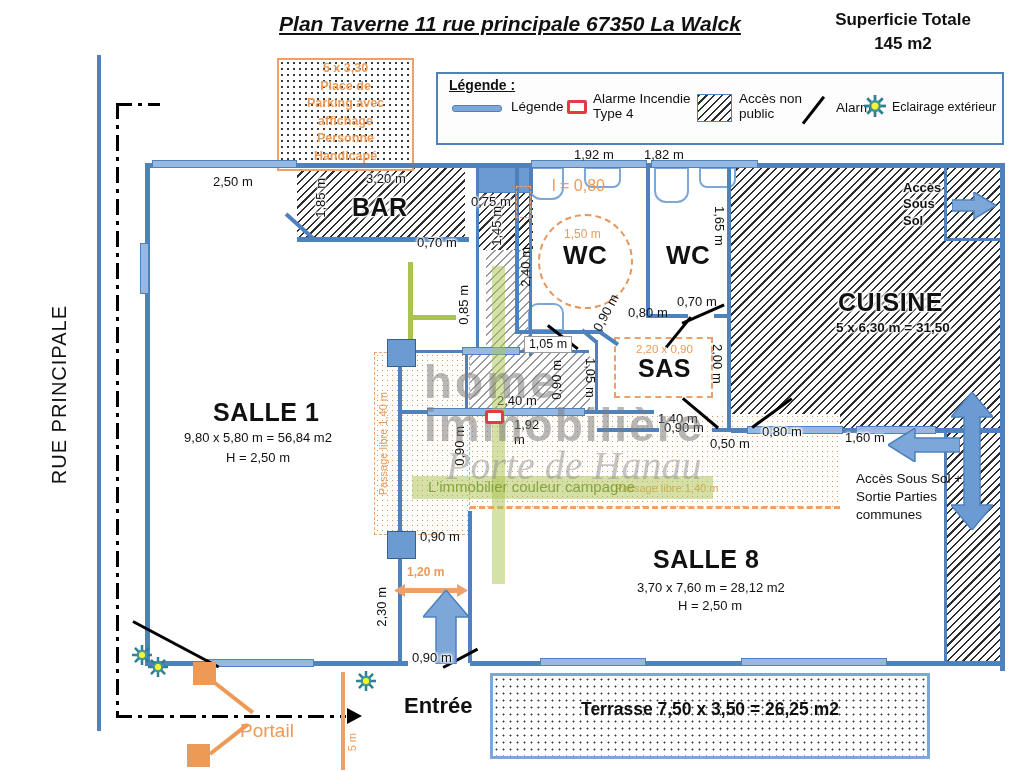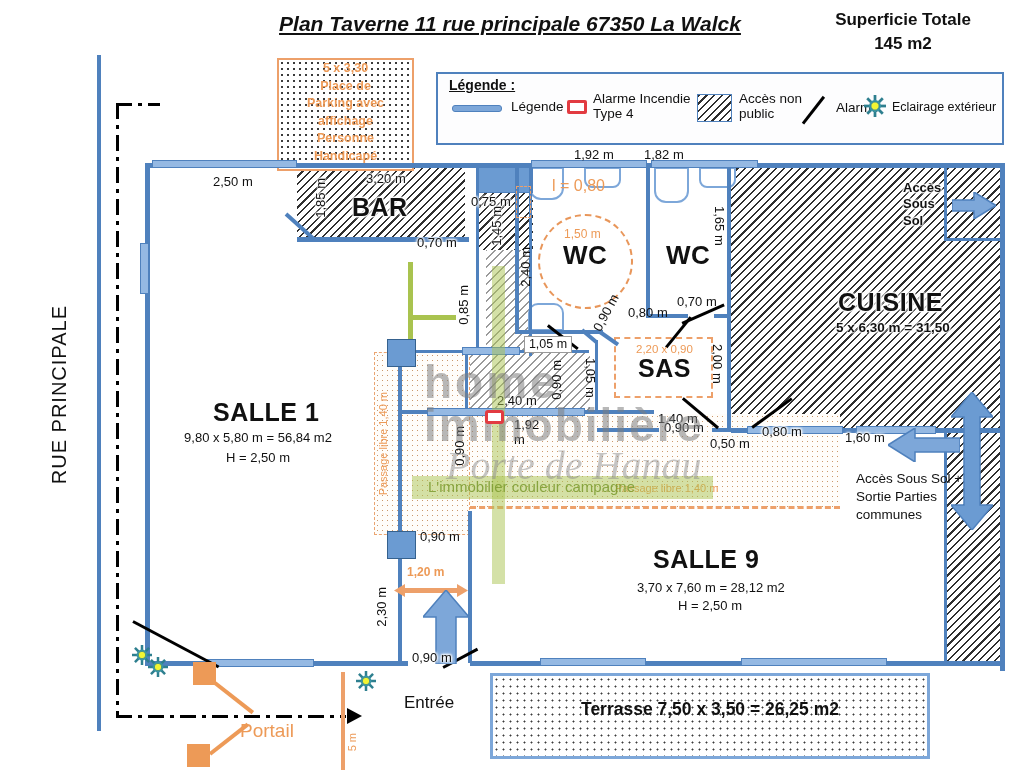--- a/index.html
+++ b/index.html
@@ -225,41 +225,41 @@
   <div class="abs dim" style="left:856px;top:470px;font-size:13.5px;line-height:1.35;z-index:30;">
     <span style="display:block">Accès Sous Sol +</span>
     <span style="display:block">Sortie Parties</span>
     <span style="display:block">communes</span>
   </div>
 
   <div class="abs room" style="left:213px;top:398px;">SALLE 1</div>
   <div class="abs dim" style="left:178px;top:430px;width:160px;text-align:center;white-space:nowrap;">9,80 x 5,80 m = 56,84 m2</div>
   <div class="abs dim" style="left:178px;top:450px;width:160px;text-align:center;">H = 2,50 m</div>
 
-  <div class="abs room" style="left:653px;top:545px;">SALLE 9</div>
+  <div class="abs room" style="left:653px;top:545px;">SALLE 8</div>
   <div class="abs dim" style="left:637px;top:580px;width:146px;text-align:center;white-space:nowrap;">3,70 x 7,60 m = 28,12 m2</div>
   <div class="abs dim" style="left:637px;top:598px;width:146px;text-align:center;">H = 2,50 m</div>
 
   <div class="abs wall" style="left:468px;top:511px;width:4px;height:152px;z-index:20;"></div>
   <div class="abs dim" style="left:420px;top:529px;">0,90 m</div>
   <div class="abs dim orange" style="left:407px;top:565px;font-weight:700;font-size:12px;">1,20 m</div>
   <span class="abs" style="left:394px;top:584px;z-index:28;">
     <svg width="74" height="13" viewBox="0 0 74 13">
         <polygon points="0,6.5 11,0 11,4 63,4 63,0 74,6.5 63,13 63,9 11,9 11,13" fill="#eda06a"></polygon>
       </svg>
   </span>
   <div class="abs dim vtext" style="left:374px;top:587px;">2,30 m</div>
   <span class="abs" style="left:423px;top:590px;z-index:28;">
     <svg width="46" height="74" viewBox="0 0 46 74">
         <polygon points="23,0 46,27 33,27 33,74 13,74 13,27 0,27" fill="#7da7d9" stroke="#4f81bd" stroke-width="1.5"></polygon>
       </svg>
   </span>
   <div class="abs dim halo" style="left:412px;top:650px;">0,90 m</div>
   <div class="abs door" style="left:443px;top:666px;width:39px;transform:rotate(-28deg);"></div>
-  <div class="abs" style="left:404px;top:693px;font-size:17px;font-weight:400;z-index:30;">Entrée</div>
+  <div class="abs" style="left:404px;top:693px;font-size:22px;font-weight:700;z-index:30;">Entrée</div>
 
   <div class="abs door" style="left:133px;top:620px;width:97px;height:3px;transform:rotate(28deg);"></div>
   <span class="abs" style="left:132px;top:645px;z-index:28;">
     <svg width="20" height="20" viewBox="0 0 24 24">
         <g fill="#2e7f8f">
           <rect x="10.5" y="0" width="3" height="24"></rect>
           <rect x="10.5" y="0" width="3" height="24" transform="rotate(45 12 12)"></rect>
           <rect x="10.5" y="0" width="3" height="24" transform="rotate(90 12 12)"></rect>
           <rect x="10.5" y="0" width="3" height="24" transform="rotate(135 12 12)"></rect>
         </g>

